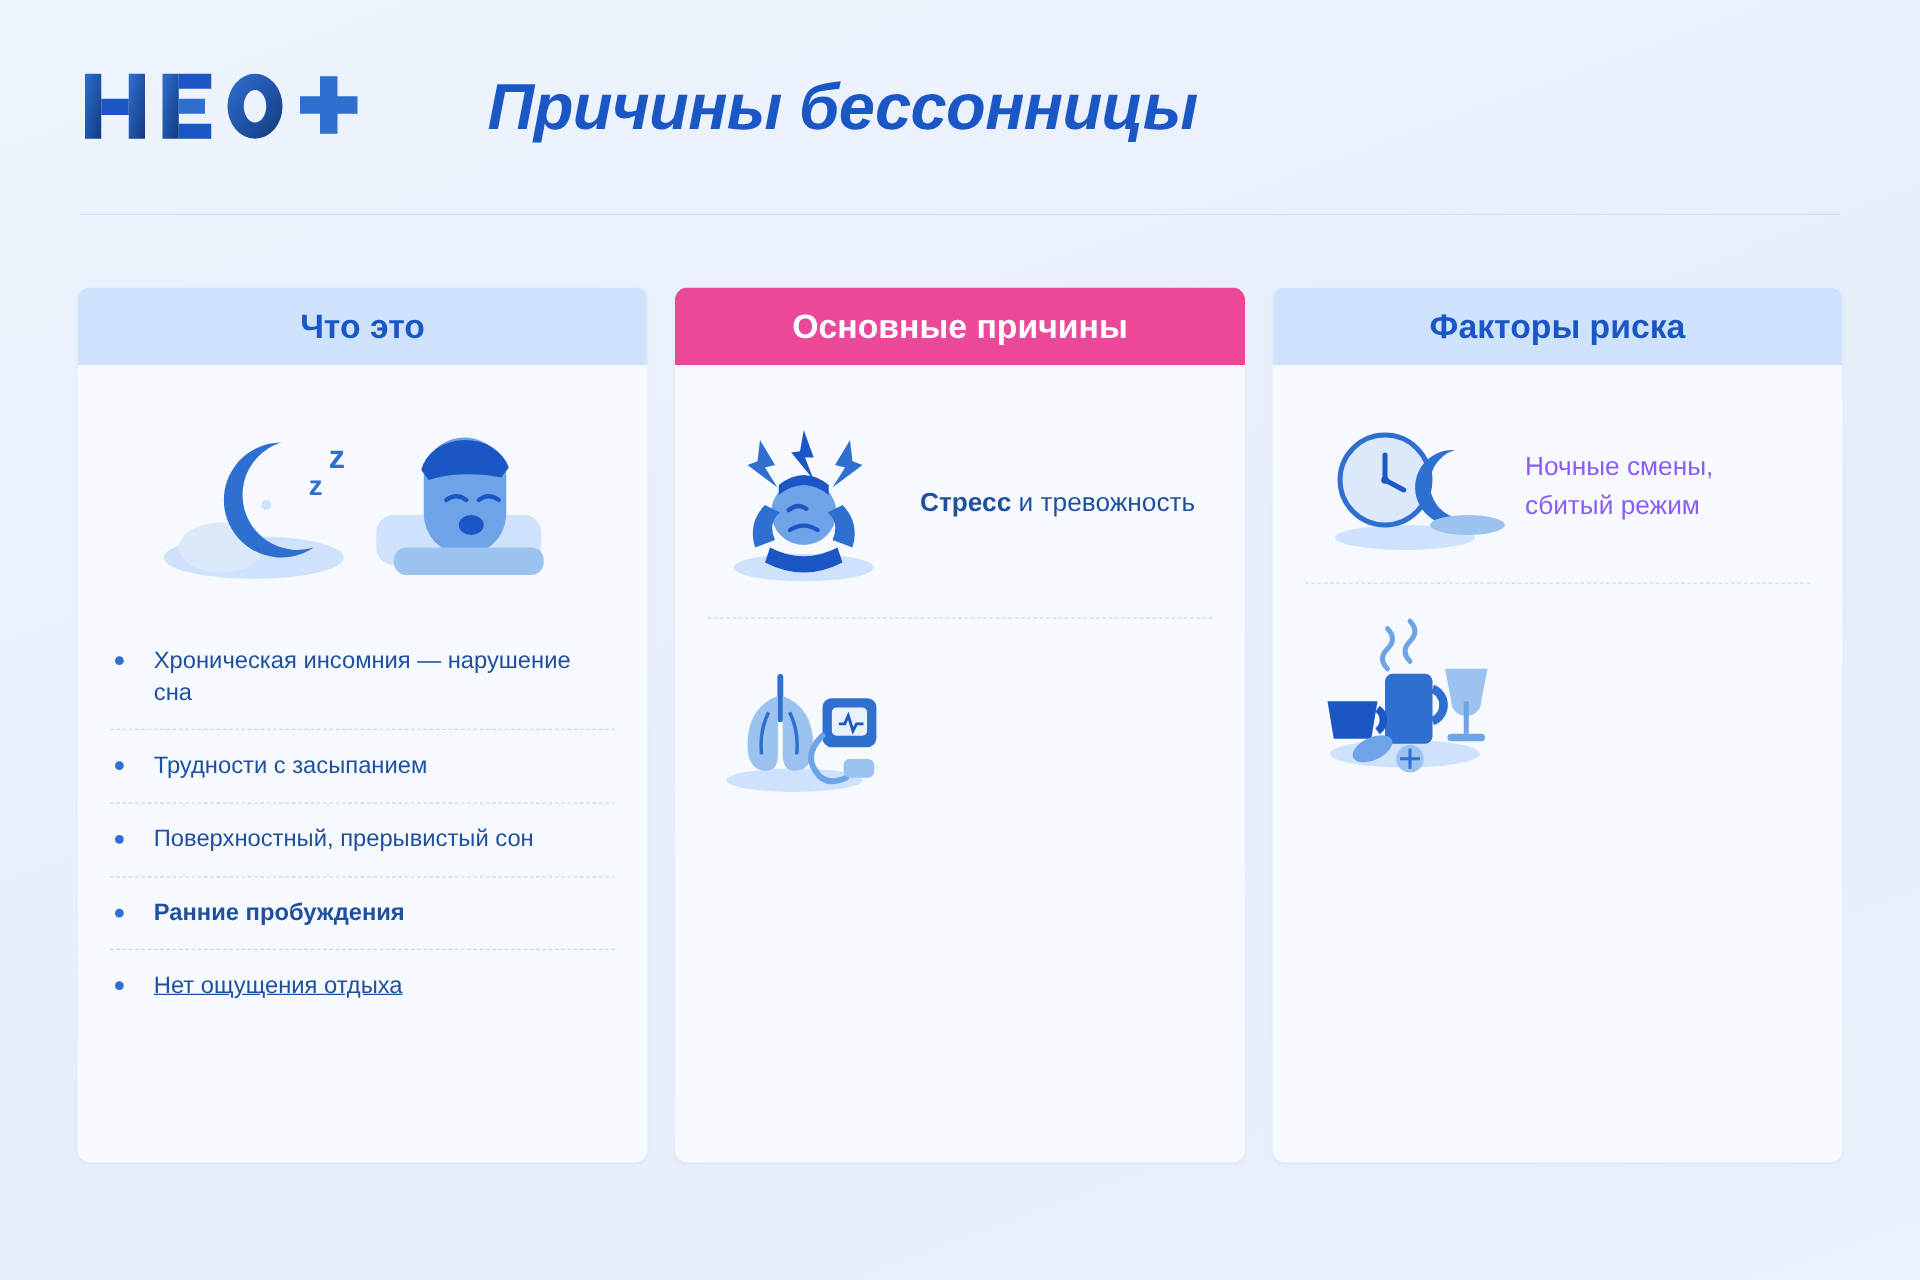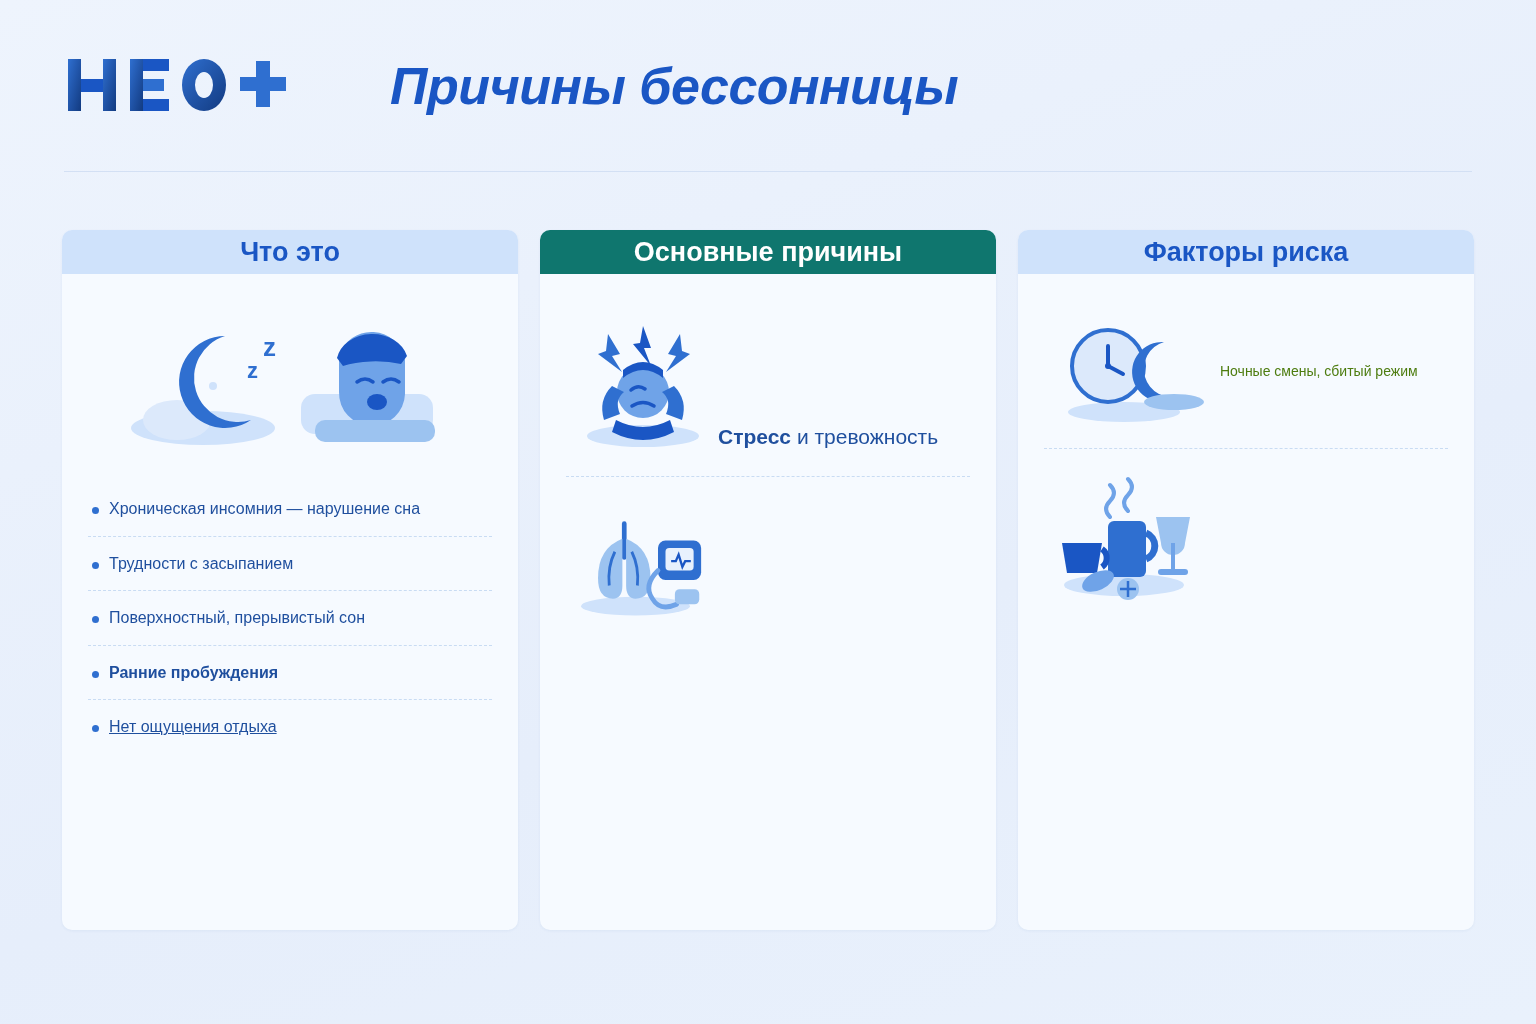--- a/index.html
+++ b/index.html
@@ -67,74 +67,74 @@
     flex: 1;
     background: #f6faff;
     border-radius: 10px;
     overflow: hidden;
     box-shadow: 0 1px 3px rgba(30,80,160,0.06);
     display: flex;
     flex-direction: column;
     min-height: 700px;
   }
   .card-head {
-    height: 44px;
+    height: 62px;
     display: flex;
     align-items: center;
     justify-content: center;
     font-size: 27px;
     font-weight: bold;
   }
   .card-head.light {
     background: #cfe2fb;
     color: #1a56c4;
   }
   .card-head.dark {
-    background: #0f766e;
+    background: #ec4899;
     color: #ffffff;
   }
   .card-body {
     padding: 20px 26px 26px 26px;
     flex: 1;
   }
 
   
   .hero-illus {
     display: flex;
     justify-content: center;
     align-items: center;
     padding: 14px 0 20px 0;
   }
   .bullets { margin-top: 4px; }
   .bullet-row {
     display: flex;
     align-items: flex-start;
-    gap: 10px;
+    gap: 24px;
     padding: 16px 6px 16px 4px;
     border-bottom: 1px dashed #c9dcf3;
-    font-size: 16px;
+    font-size: 19px;
     color: #1f4f9e;
     line-height: 1.35;
-    text-align: right;
   }
   .bullet-row:last-child { border-bottom: none; text-decoration: underline; }
   .dot {
     width: 7px;
     height: 7px;
     border-radius: 50%;
     background: #2f6fd0;
     margin-top: 9px;
     flex: none;
   }
   .bullet-row.strong .bullet-text { font-weight: bold; }
 
   
   .cause-row {
     display: flex;
-    align-items: flex-end;
+    align-items: center;
+    gap: 18px;
     padding: 26px 2px 26px 2px;
     border-bottom: 1px dashed #c9dcf3;
   }
   .cause-row:last-child { border-bottom: none; }
   .cause-icon { flex: none; width: 150px; display: flex; justify-content: center; }
   .cause-label {
     font-size: 21px;
     color: #1f4f9e;
     font-weight: bold;
     line-height: 1.3;
@@ -145,22 +145,22 @@
   .risk-row {
     display: flex;
     align-items: center;
     gap: 14px;
     padding: 22px 2px;
     border-bottom: 1px dashed #c9dcf3;
   }
   .risk-row:last-child { border-bottom: none; }
   .risk-icon { flex: none; width: 160px; display: flex; justify-content: center; }
   .risk-label {
-    font-size: 14px;
-    color: #4d7c0f;
+    font-size: 21px;
+    color: #8b5cf6;
     line-height: 1.5;
   }
   .risk-label .sub { display: block; margin-top: 12px; }
 </style>
 </head>
 <body>
 
 <div class="page">
 
   <div class="header">

